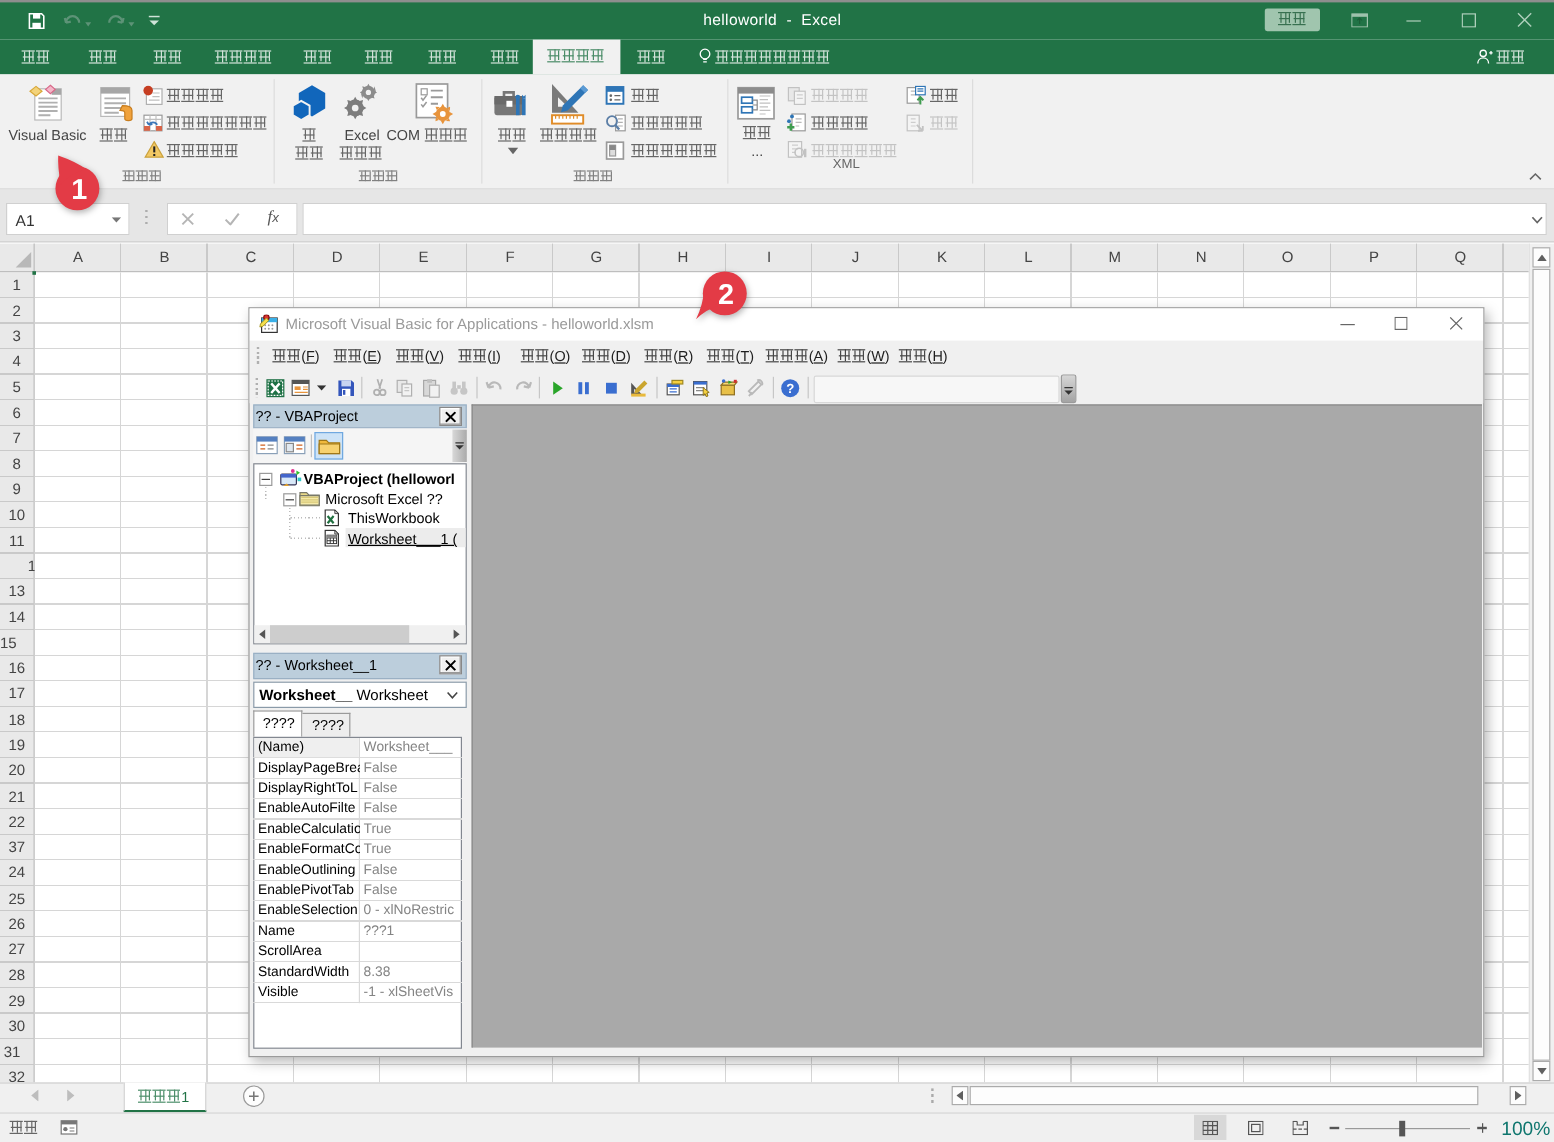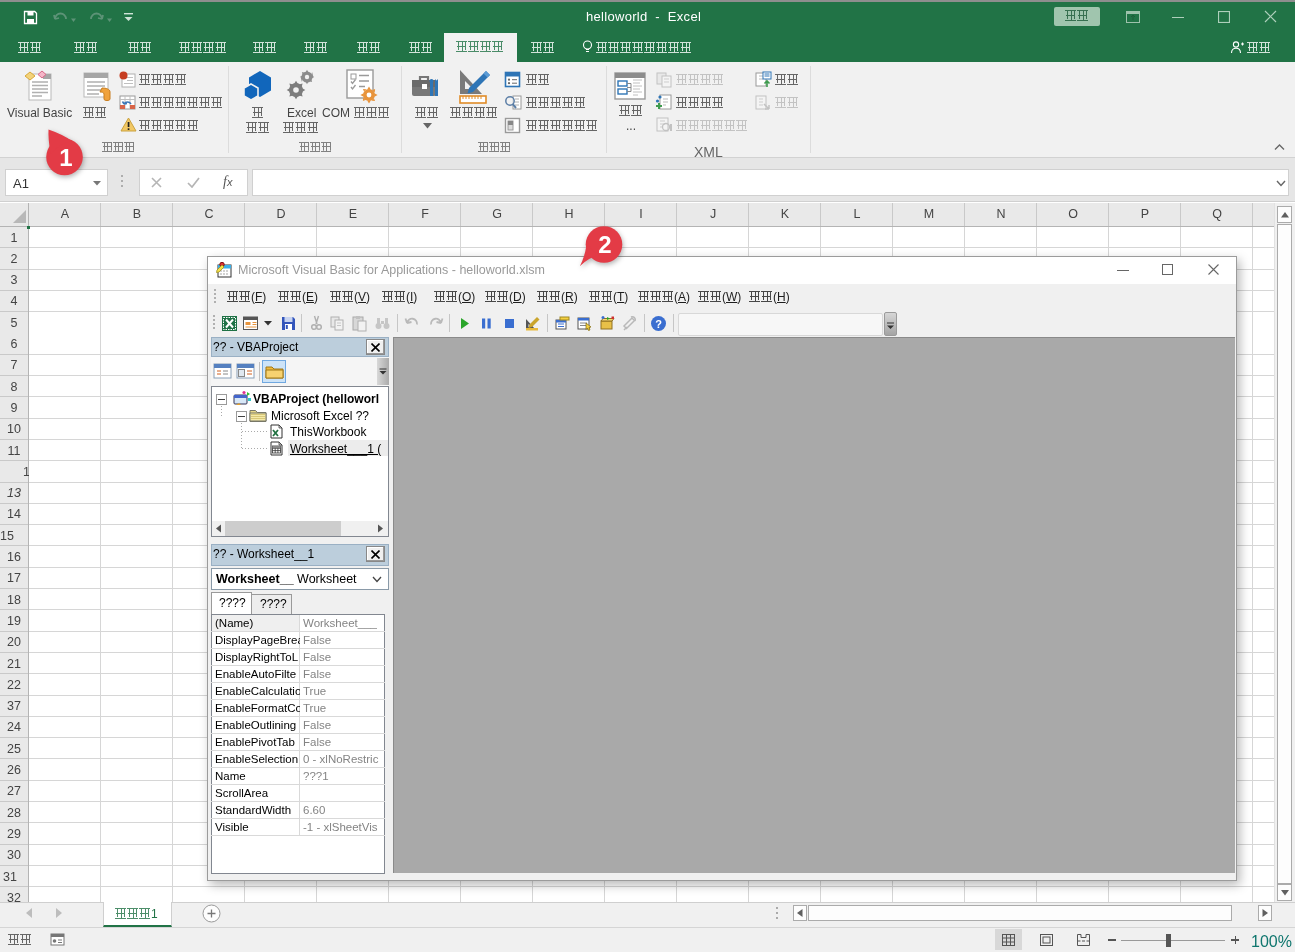--- a/index.html
+++ b/index.html
@@ -73,21 +73,21 @@
     </svg>
     <div class="ab t" style="left:1247px;top:41px;color:#fff;font-size:12px;"><b class="cj"></b><b class="cj"></b></div>
     <div class="ab" style="left:0;top:62px;width:1295px;height:96px;background:#f1f1f1;border-bottom:1px solid #d2d2d2;"></div>
     <div class="ab" style="left:228px;top:66px;width:1px;height:87px;background:#dcdcdc;"></div>
     <div class="ab" style="left:401px;top:66px;width:1px;height:87px;background:#dcdcdc;"></div>
     <div class="ab" style="left:606px;top:66px;width:1px;height:87px;background:#dcdcdc;"></div>
     <div class="ab" style="left:810px;top:66px;width:1px;height:87px;background:#dcdcdc;"></div>
     <div class="ab t" style="left:102px;top:141px;color:#666;font-size:11px;"><b class="cj"></b><b class="cj"></b><b class="cj"></b></div>
     <div class="ab t" style="left:299px;top:141px;color:#666;font-size:11px;"><b class="cj"></b><b class="cj"></b><b class="cj"></b></div>
     <div class="ab t" style="left:478px;top:141px;color:#666;font-size:11px;"><b class="cj"></b><b class="cj"></b><b class="cj"></b></div>
-    <div class="ab t" style="left:694px;top:144px;color:#666;font-size:14px;">XML</div>
+    <div class="ab t" style="left:694px;top:131px;color:#666;font-size:11px;">XML</div>
     <svg class="ab" style="left:1274px;top:143px" width="11" height="8" viewBox="0 0 11 8">
       <path d="M1 6.5 L5.5 2 L10 6.5" stroke="#666" stroke-width="1.3" fill="none"></path>
     </svg>
     <svg class="ab" style="left:22px;top:69px" width="36" height="36" viewBox="0 0 36 36">
 <rect x="7" y="5" width="22" height="26" fill="#fff" stroke="#b9b9b9"></rect>
 <rect x="21" y="5" width="8" height="5" fill="#a6a6a6"></rect>
 <g stroke="#b0b0b0" stroke-width="1.6">
         <path d="M10 13h16M10 16.5h16M10 20h16M10 23.5h16M10 27h10"></path>
       </g>
 <path d="M8 3 l5 4-5 4-5-4z" fill="#f3d37a" stroke="#d8a83a"></path>
@@ -293,21 +293,21 @@
     <div class="ab" style="left:0;top:273.1px;width:28px;text-align:center;font-size:12.5px;color:#444;">3</div>
     <div class="ab" style="left:0;top:294.4px;width:28px;text-align:center;font-size:12.5px;color:#444;">4</div>
     <div class="ab" style="left:0;top:315.7px;width:28px;text-align:center;font-size:12.5px;color:#444;">5</div>
     <div class="ab" style="left:0;top:337.0px;width:28px;text-align:center;font-size:12.5px;color:#444;">6</div>
     <div class="ab" style="left:0;top:358.3px;width:28px;text-align:center;font-size:12.5px;color:#444;">7</div>
     <div class="ab" style="left:0;top:379.6px;width:28px;text-align:center;font-size:12.5px;color:#444;">8</div>
     <div class="ab" style="left:0;top:400.9px;width:28px;text-align:center;font-size:12.5px;color:#444;">9</div>
     <div class="ab" style="left:0;top:422.2px;width:28px;text-align:center;font-size:12.5px;color:#444;">10</div>
     <div class="ab" style="left:0;top:443.5px;width:28px;text-align:center;font-size:12.5px;color:#444;">11</div>
     <div class="ab" style="left:0;top:464.8px;width:28px;text-align:center;font-size:12.5px;color:#444;margin-left:16px;">12</div>
-    <div class="ab" style="left:0;top:486.1px;width:28px;text-align:center;font-size:12.5px;color:#444;font-style:italic;">13</div>
+    <div class="ab" style="left:0;top:486.1px;width:28px;text-align:center;font-size:12.5px;color:#444;">13</div>
     <div class="ab" style="left:0;top:507.4px;width:28px;text-align:center;font-size:12.5px;color:#444;">14</div>
     <div class="ab" style="left:0;top:528.7px;width:52px;text-align:left;font-size:12.5px;color:#444;">15</div>
     <div class="ab" style="left:0;top:550.0px;width:28px;text-align:center;font-size:12.5px;color:#444;">16</div>
     <div class="ab" style="left:0;top:571.3px;width:28px;text-align:center;font-size:12.5px;color:#444;">17</div>
     <div class="ab" style="left:0;top:592.6px;width:28px;text-align:center;font-size:12.5px;color:#444;">18</div>
     <div class="ab" style="left:0;top:613.9px;width:28px;text-align:center;font-size:12.5px;color:#444;">19</div>
     <div class="ab" style="left:0;top:635.2px;width:28px;text-align:center;font-size:12.5px;color:#444;">20</div>
     <div class="ab" style="left:0;top:656.5px;width:28px;text-align:center;font-size:12.5px;color:#444;">21</div>
     <div class="ab" style="left:0;top:677.8px;width:28px;text-align:center;font-size:12.5px;color:#444;">22</div>
     <div class="ab" style="left:0;top:699.1px;width:28px;text-align:center;font-size:12.5px;color:#444;">37</div>
@@ -637,21 +637,21 @@
     <div class="ab t" style="left:215px;top:719px;font-size:11.5px;color:#000;width:85px;overflow:hidden;">EnableOutlining</div>
     <div class="ab t" style="left:303px;top:719px;font-size:11.5px;color:#848484;width:80px;overflow:hidden;">False</div>
     <div class="ab t" style="left:215px;top:736px;font-size:11.5px;color:#000;width:85px;overflow:hidden;">EnablePivotTab</div>
     <div class="ab t" style="left:303px;top:736px;font-size:11.5px;color:#848484;width:80px;overflow:hidden;">False</div>
     <div class="ab t" style="left:215px;top:753px;font-size:11.5px;color:#000;width:85px;overflow:hidden;">EnableSelection</div>
     <div class="ab t" style="left:303px;top:753px;font-size:11.5px;color:#848484;width:80px;overflow:hidden;">0 - xlNoRestric</div>
     <div class="ab t" style="left:215px;top:770px;font-size:11.5px;color:#000;width:85px;overflow:hidden;">Name</div>
     <div class="ab t" style="left:303px;top:770px;font-size:11.5px;color:#848484;width:80px;overflow:hidden;">???1</div>
     <div class="ab t" style="left:215px;top:787px;font-size:11.5px;color:#000;width:85px;overflow:hidden;">ScrollArea</div>
     <div class="ab t" style="left:215px;top:804px;font-size:11.5px;color:#000;width:85px;overflow:hidden;">StandardWidth</div>
-    <div class="ab t" style="left:303px;top:804px;font-size:11.5px;color:#848484;width:80px;overflow:hidden;">6.60</div>
+    <div class="ab t" style="left:303px;top:804px;font-size:11.5px;color:#848484;width:80px;overflow:hidden;">8.38</div>
     <div class="ab t" style="left:215px;top:821px;font-size:11.5px;color:#000;width:85px;overflow:hidden;">Visible</div>
     <div class="ab t" style="left:303px;top:821px;font-size:11.5px;color:#848484;width:80px;overflow:hidden;">-1 - xlSheetVis</div>
     <svg class="ab" style="left:38px;top:123px;filter:drop-shadow(1.5px 2px 2.5px rgba(0,0,0,0.3));" width="50" height="56" viewBox="0 0 50 56">
 <circle cx="26.5" cy="34" r="18.3" fill="#e33b46"></circle>
 <path d="M10.5 6.5 Q25 11.5 34 18 Q20 21.5 12.5 31 Q10 15 10.5 6.5 Z" fill="#e33b46"></path>
 <text x="28" y="42.5" font-size="24" font-weight="bold" fill="#fff" text-anchor="middle" font-family="Liberation Sans">1</text>
 </svg>
     <svg class="ab" style="left:576px;top:223px;filter:drop-shadow(1.5px 2px 2.5px rgba(0,0,0,0.3));" width="52" height="58" viewBox="0 0 52 58">
 <circle cx="28" cy="21.5" r="18.3" fill="#e33b46"></circle>
 <path d="M4 43 Q13 34.5 22.5 32 Q14 27 11 17 Q10 31 4 43 Z" fill="#e33b46"></path>

